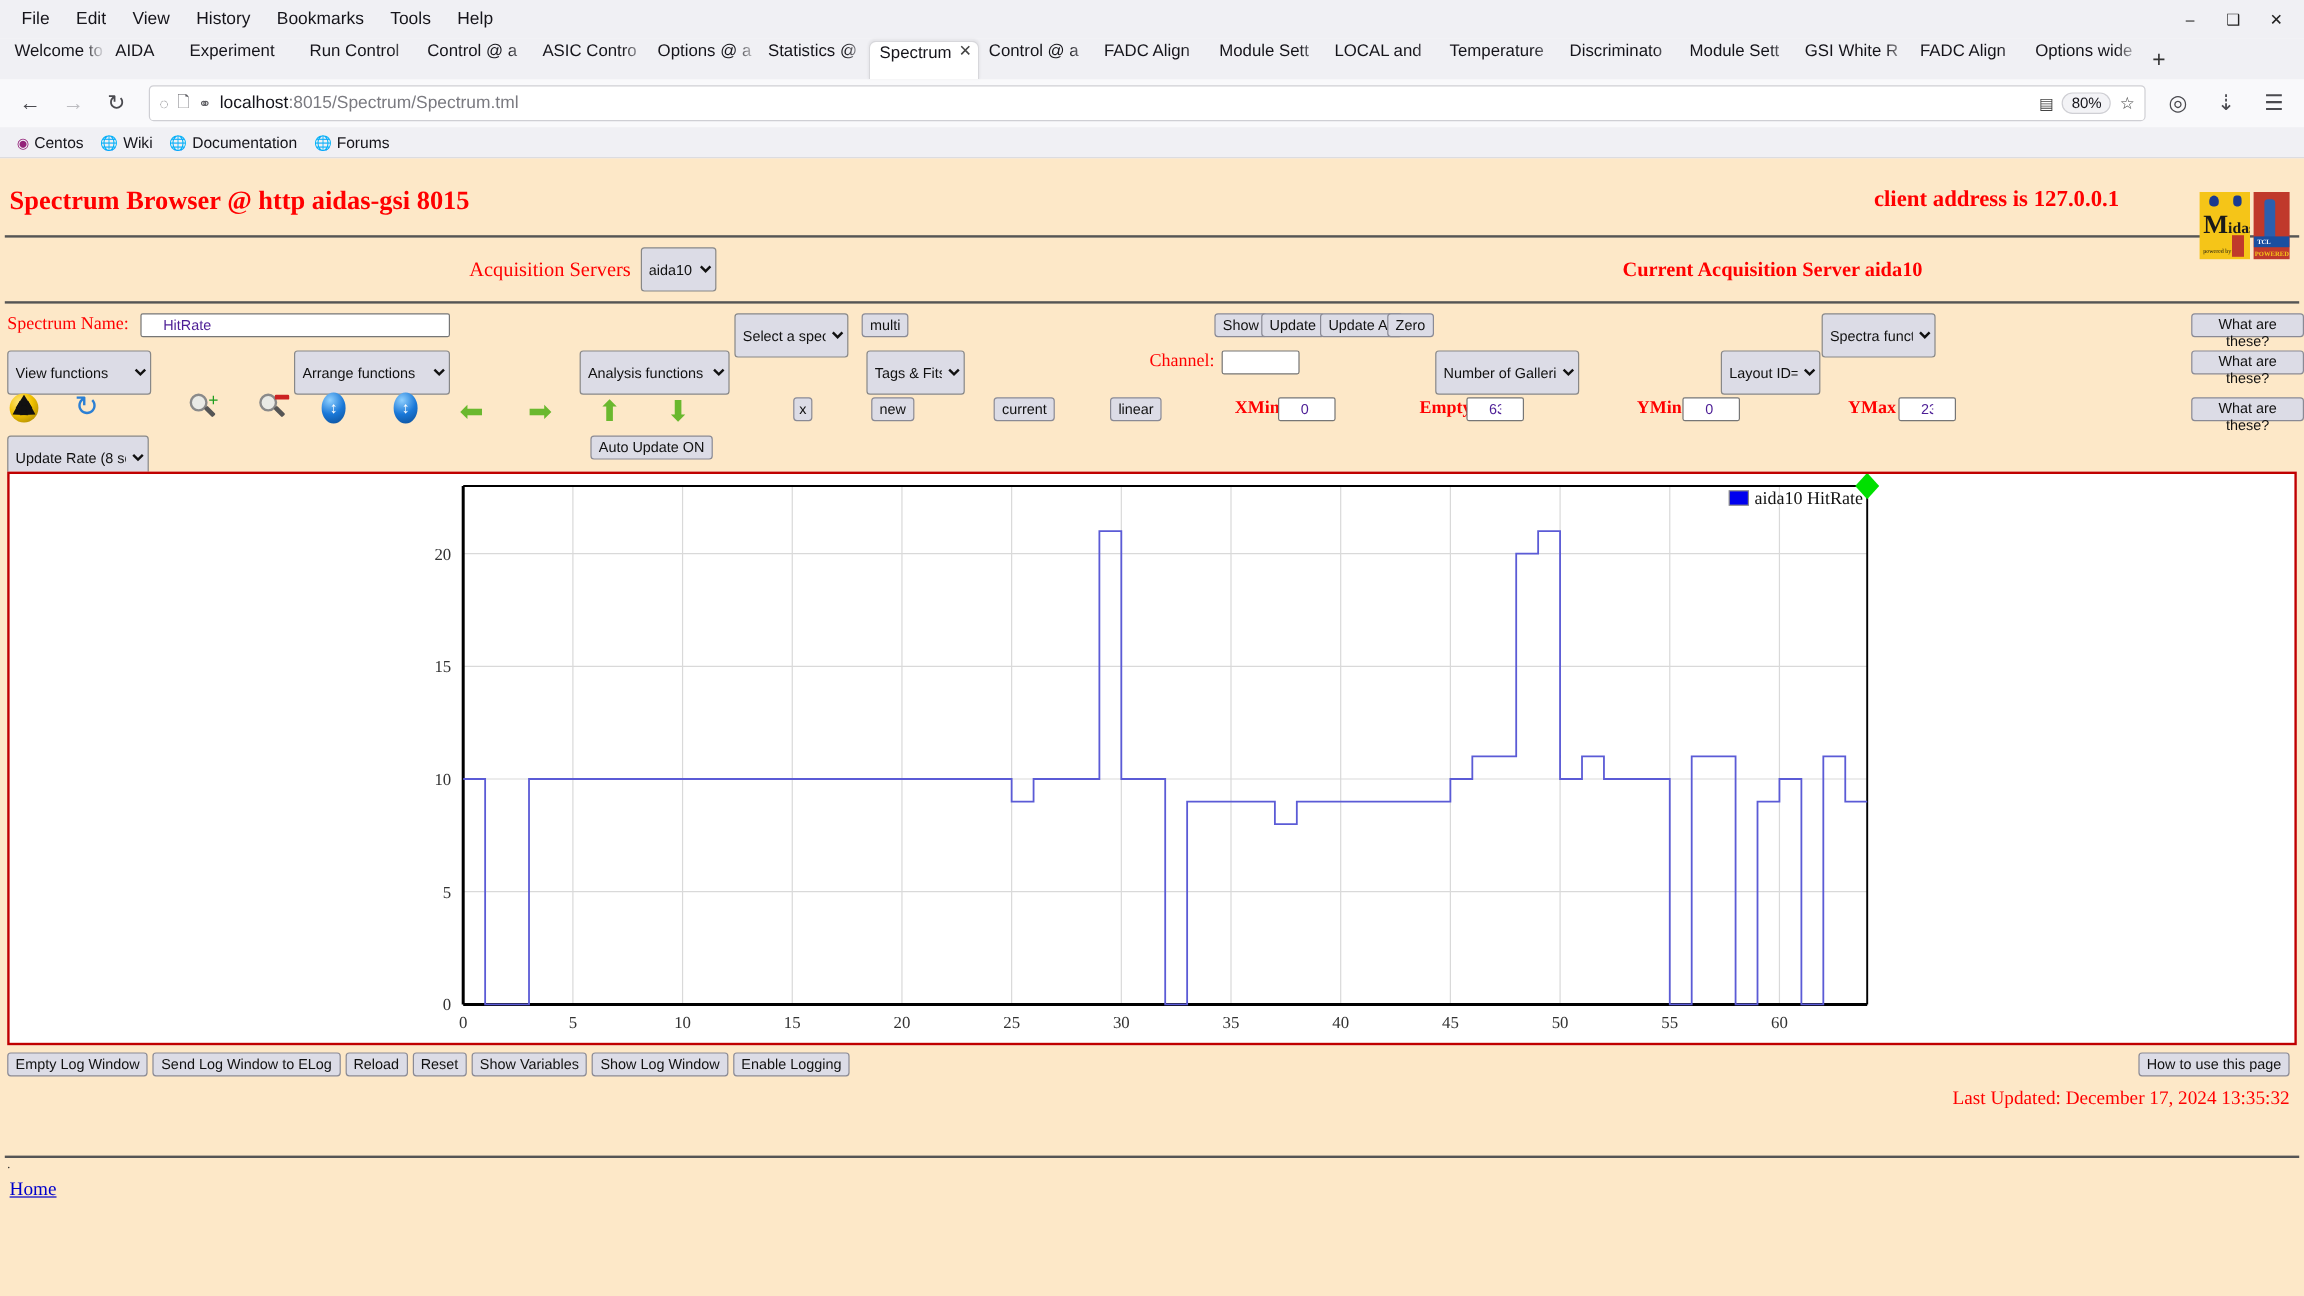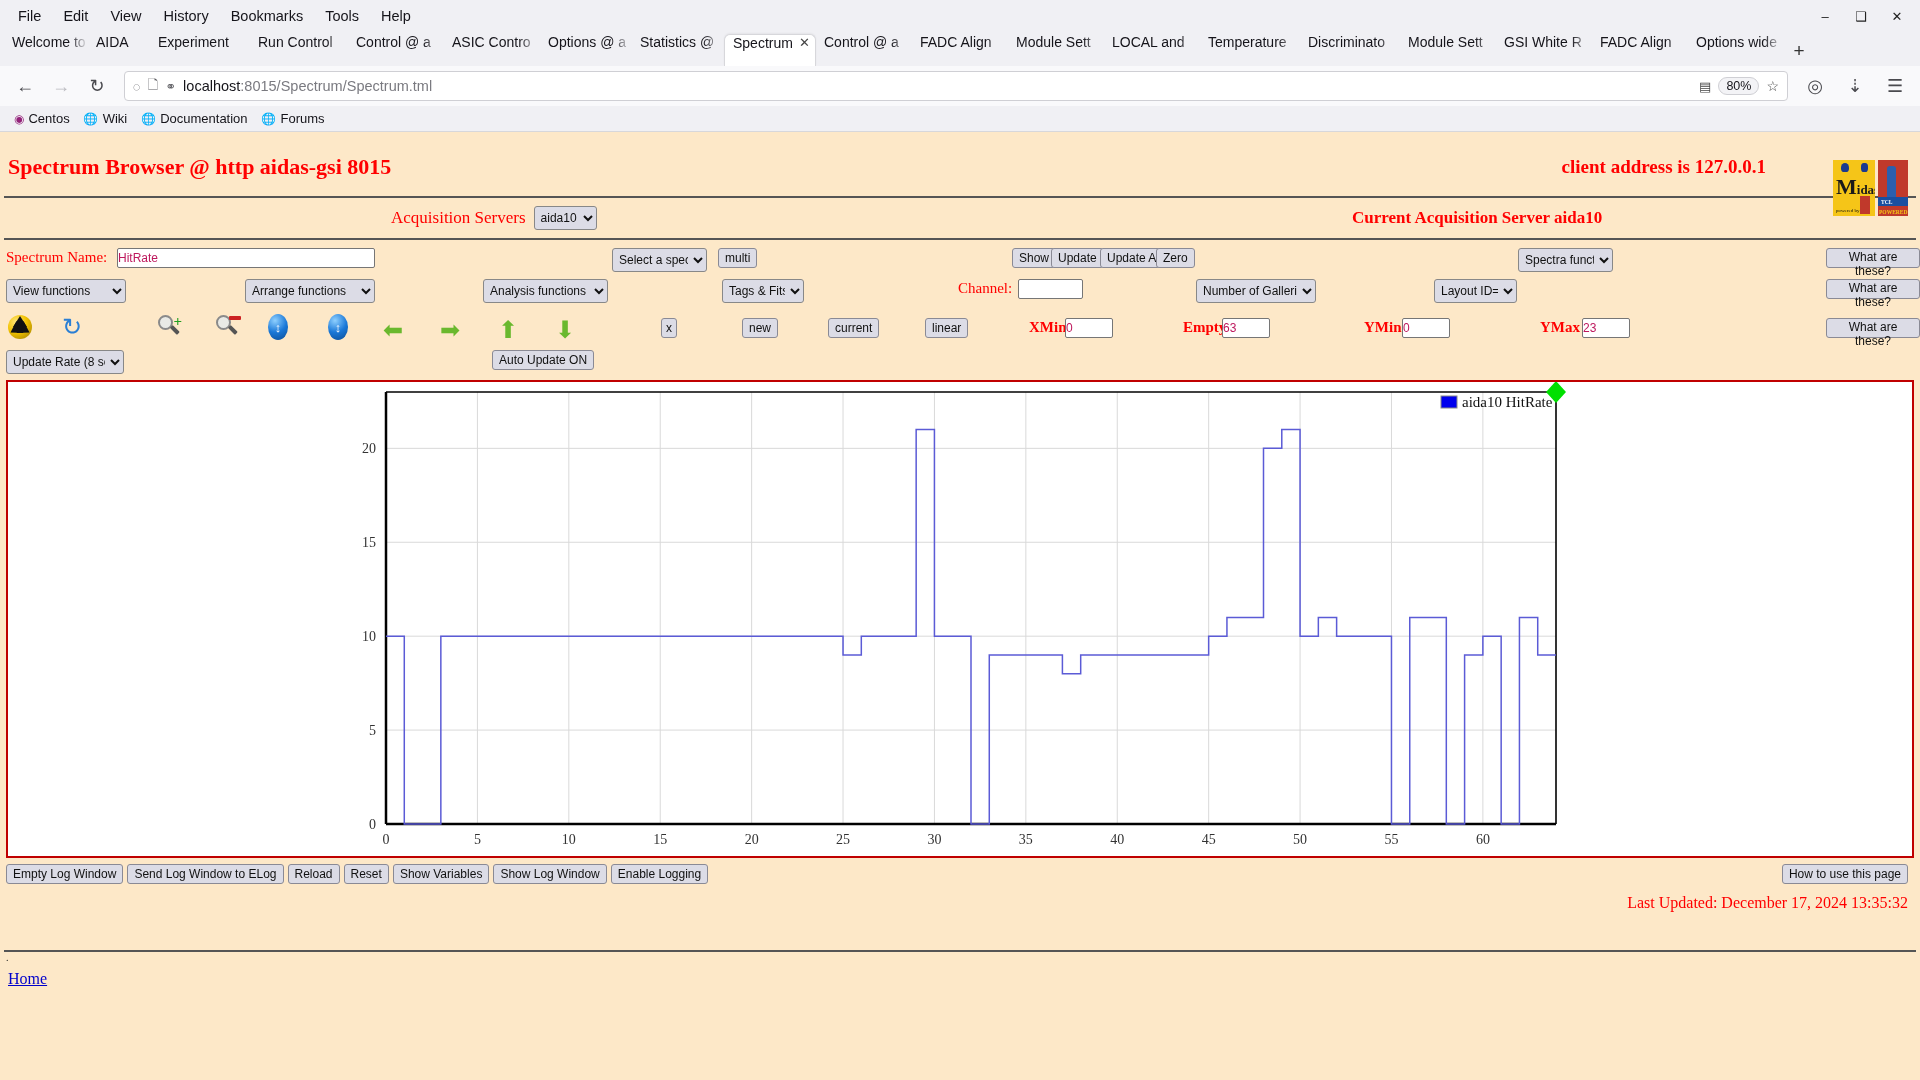--- a/index.html
+++ b/index.html
@@ -152,29 +152,29 @@
     position: absolute; left: 1310px; margin-left: 42px;
   }
 
   
   select.w, button.w, input.w {
     font-family: "Liberation Sans", sans-serif;
     font-size: 12px;
   }
   select.w {
     background: #dcdce6; border: 1px solid #888; border-radius: 3px;
-    padding: 1px 2px; color: #111; height: 24px;
+    padding: 1px 2px; color: #111; height: 37px;
   }
   button.w {
     background: #dcdce6; border: 1px solid #8a8a95; border-radius: 3px;
     padding: 1px 6px; color: #111; height: 20px; cursor: pointer;
   }
   input.w {
     background: #fff; border: 1px solid #767676; border-radius: 2px;
-    padding: 1px 0; color: #be185d; height: 20px;
+    padding: 1px 18px; color: #4c1d95; height: 20px;
     font-family: "Liberation Sans", sans-serif;
   }
 
   .ctl-row { position: relative; height: 31px; }
   .abs { position: absolute; }
 
   .red-lbl {
     color: #ff0000; font-size: 15px;
     font-family: "Liberation Serif", serif;
   }
@@ -459,21 +459,21 @@
       <div class="blue-oval">
           <span style="position:absolute;left:50%;top:50%;transform:translate(-50%,-50%);color:#fff;font-size:13px;line-height:1">↕</span>
         </div>
     </div>
     <div class="gicon" style="left:383px; top:2px; font-size:24px; color:#6ab82e">⬅</div>
     <div class="gicon" style="left:440px; top:2px; font-size:24px; color:#6ab82e">➡</div>
     <div class="gicon" style="left:498px; top:2px; font-size:24px; color:#6ab82e">⬆</div>
     <div class="gicon" style="left:555px; top:2px; font-size:24px; color:#6ab82e">⬇</div>
 
     <button class="w abs" style="left:661px; top:4px; padding:1px 4px">x</button>
-    <button class="w abs" style="left:742px; top:4px">new</button>
+    <button class="w abs" style="left:726px; top:4px">new</button>
     <button class="w abs" style="left:828px; top:4px">current</button>
     <button class="w abs" style="left:925px; top:4px">linear</button>
 
     <span class="red-lbl abs" style="left:1029px; top:5px; font-weight:bold">XMin</span>
     <input class="w abs" style="left: 1065px; top: 4px; width: 48px;" value="0">
     <span class="red-lbl abs" style="left:1183px; top:5px; font-weight:bold">Empty</span>
     <input class="w abs" style="left: 1222px; top: 4px; width: 48px;" value="63">
     <span class="red-lbl abs" style="left:1364px; top:5px; font-weight:bold">YMin</span>
     <input class="w abs" style="left: 1402px; top: 4px; width: 48px;" value="0">
     <span class="red-lbl abs" style="left:1540px; top:5px; font-weight:bold">YMax</span>

